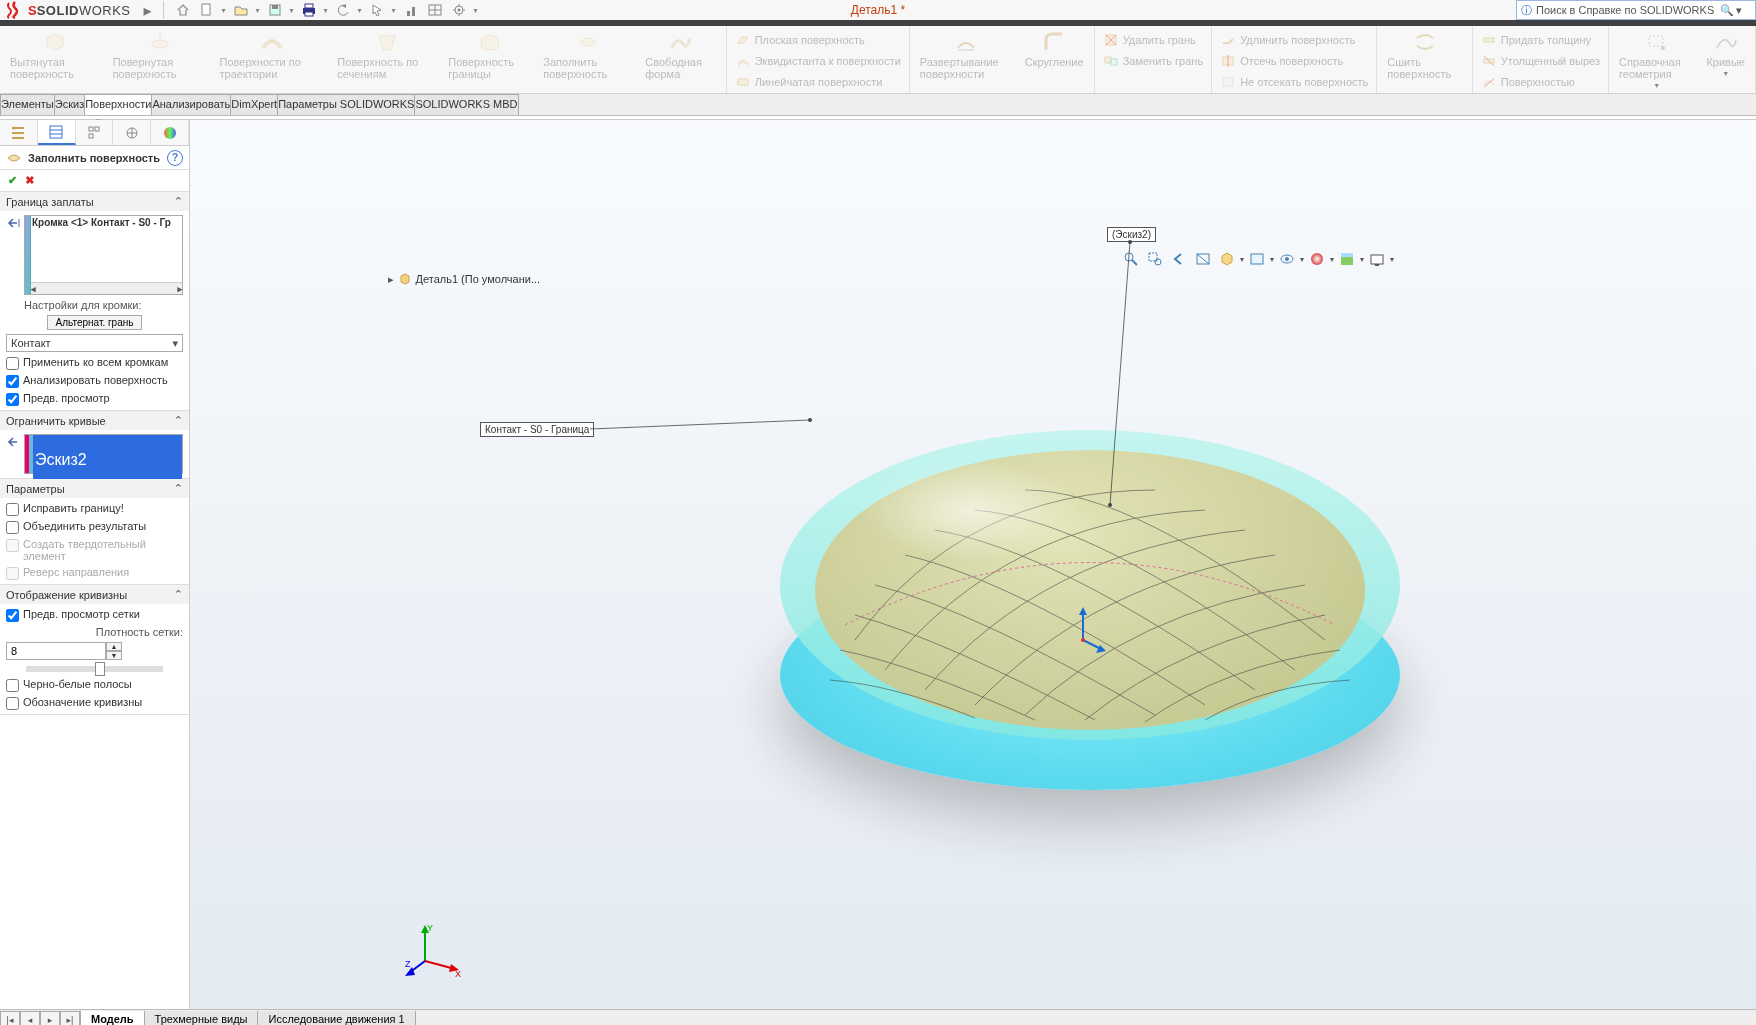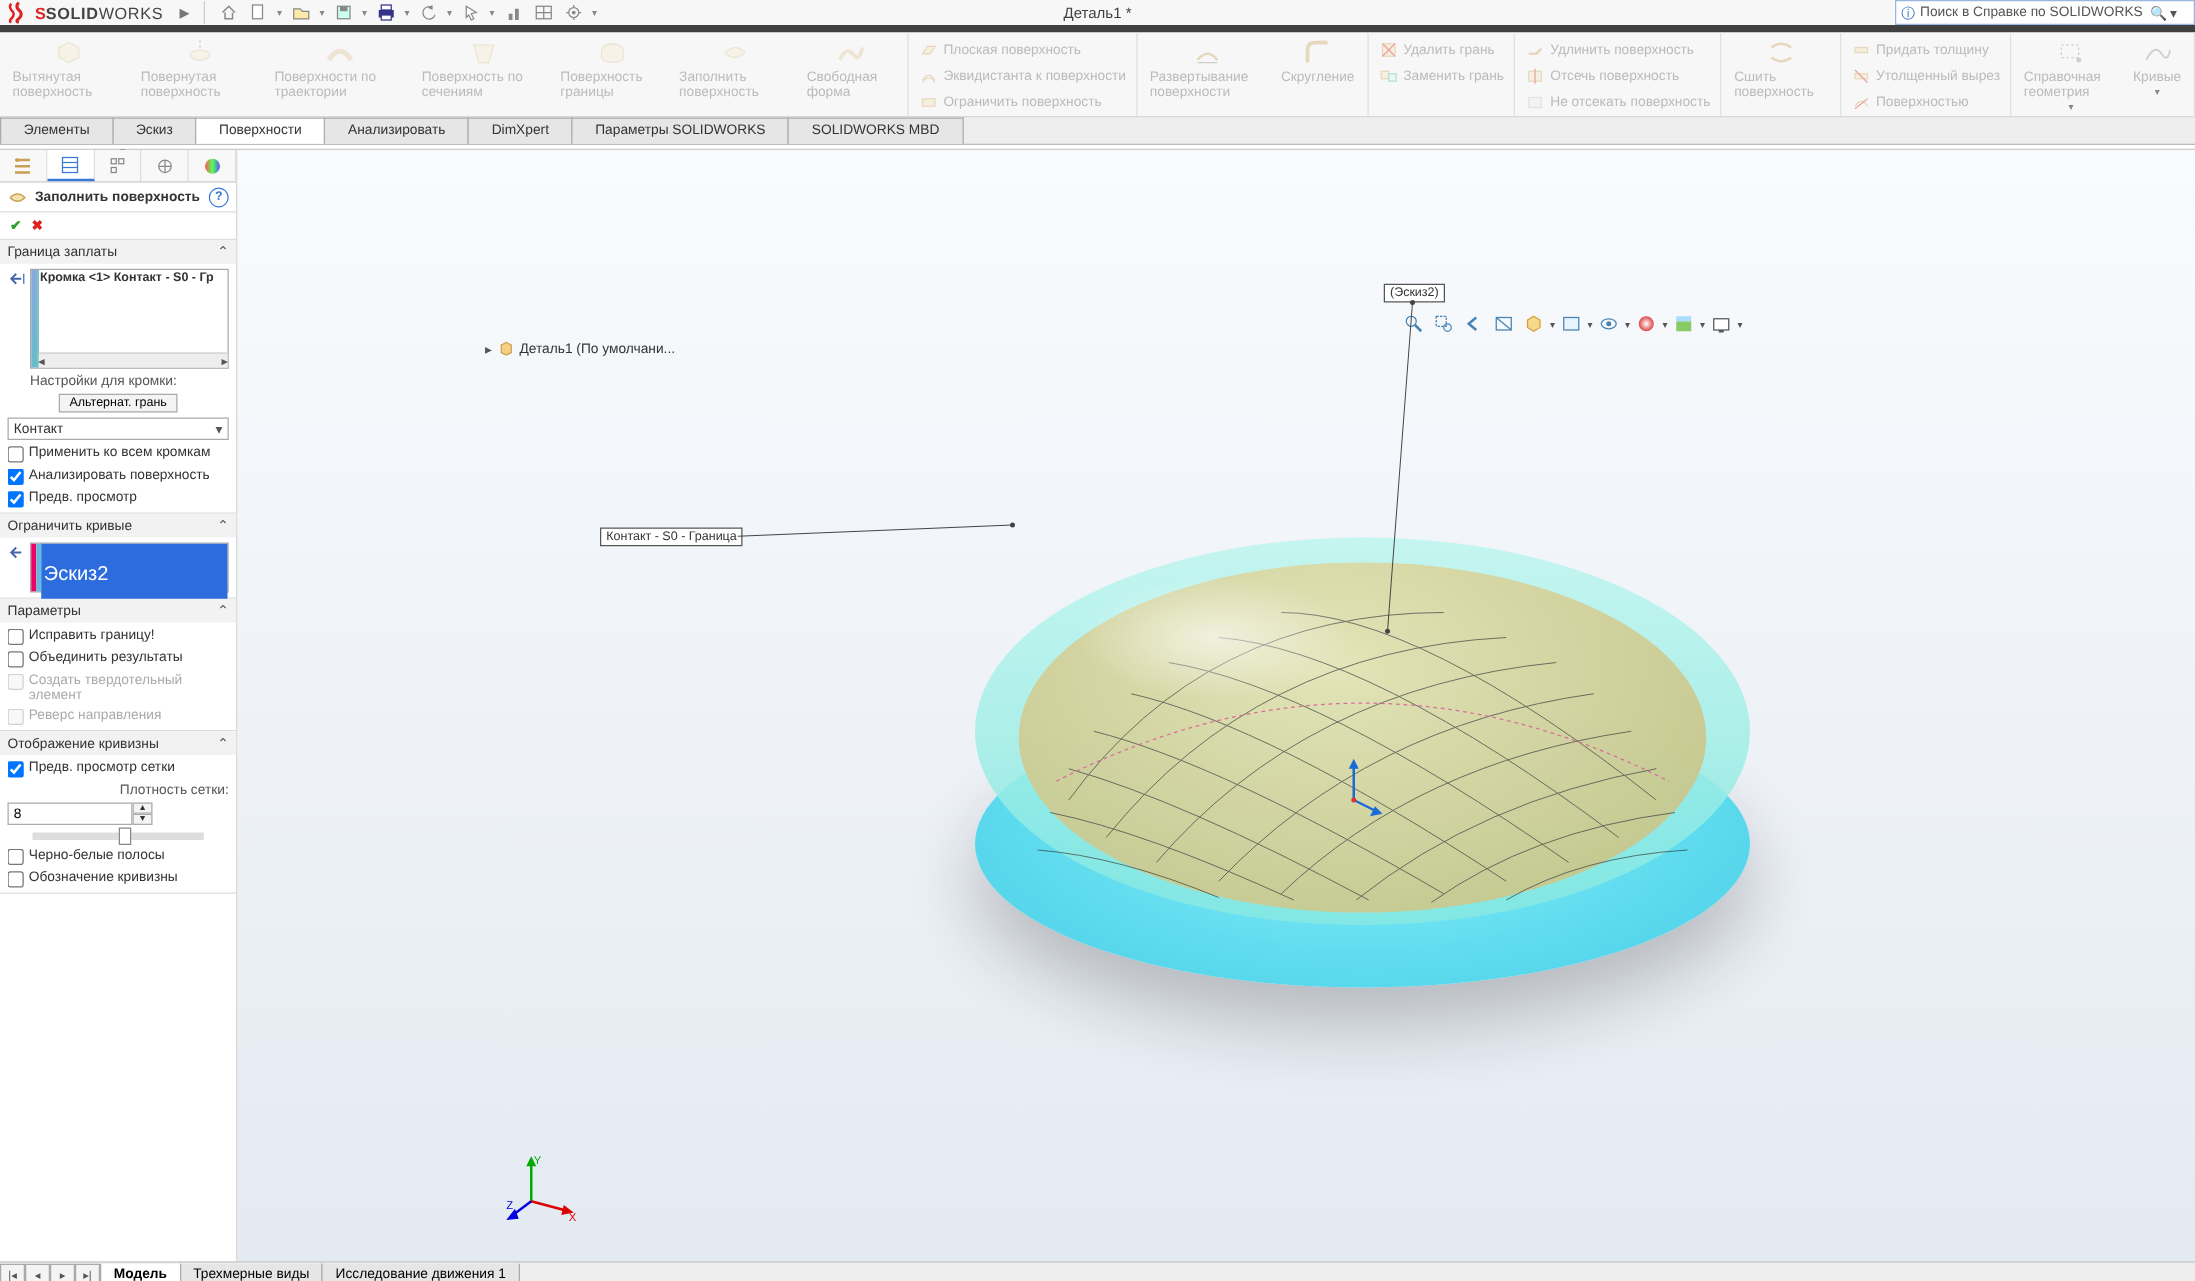--- a/index.html
+++ b/index.html
@@ -6,37 +6,37 @@
   html, body { width: 1756px; height: 1025px; overflow: hidden; background: #fff; }
   
   .titlebar { display: flex; align-items: center; height: 26px; background: #f7f7f7; border-bottom: 6px solid #404040; }
   .logo { display: flex; align-items: center; padding: 0 6px; font-weight: bold; color: #333; font-size: 13px; }
   .logo svg { margin-right: 4px; }
   .logo span.b { color:#d22; }
   .logo span.t { color:#444; letter-spacing: 0.5px; }
   .sep { width:1px; height:18px; background:#ccc; margin:0 4px; }
   .qat { display:flex; align-items:center; gap:2px; padding:0 4px; }
   .qat .btn, .iconbtn { width:22px; height:22px; display:flex; align-items:center; justify-content:center; color:#777; border-radius:2px; cursor:default; }
-  .doc-title { position:absolute; left:50%; transform:translateX(-50%); font-size:12px; color:#404040; }
+  .doc-title { position:absolute; left:50%; transform:translateX(-50%); font-size:12px; color:#c2410c; }
   .searchbox { margin-left:auto; display:flex; align-items:center; border:1px solid #9bb6e0; height:20px; padding:0 4px; font-size:11px; color:#555; background:#fff; min-width:240px; }
   .searchbox .sicon { color:#1a5fb4; margin-right:4px; }
   .searchbox .caret { margin-left:auto; color:#555; }
   
   .ribbon { display:flex; background:#f7f7f7; height:68px; border-bottom:1px solid #d0d0d0; }
   .rgroup { display:flex; align-items:flex-start; padding:2px 4px; border-right:1px solid #e0e0e0; }
   .bigbtn { display:flex; flex-direction:column; align-items:center; justify-content:flex-start; width:auto; padding:2px 6px; color:#aaa; font-size:11px; line-height:1.1; gap:2px; }
   .bigbtn .ic { width:24px; height:24px; display:flex; align-items:center; justify-content:center; opacity:0.5; }
   .smallstack { display:flex; flex-direction:column; justify-content:flex-start; gap:1px; padding:2px 4px; }
   .smallbtn { display:flex; align-items:center; font-size:11px; color:#777; gap:4px; height:20px; white-space:nowrap; }
   .smallbtn .ic { width:16px; height:16px; display:flex; align-items:center; justify-content:center; opacity:0.6; }
   .dimmed { color:#bbb; }
   .dimmed .ic { opacity:0.35; }
   
   .tabs { display:flex; height:22px; background:#eee; border-bottom:1px solid #bbb; font-size:11px; }
-  .tab { padding:3px 18px; border:1px solid #aaa; border-bottom:none; background:#e6e6e6; color:#333; margin-right:-1px; }
+  .tab { padding:3px 0; border:1px solid #aaa; border-bottom:none; background:#e6e6e6; color:#333; margin-right:-1px; }
   .tab.active { background:#fff; position:relative; z-index:1; }
   
   .workarea { display:flex; height: calc(1025px - 26px - 68px - 22px - 20px); }
   .panel { width:190px; border-right:1px solid #ccc; background:#fff; display:flex; flex-direction:column; font-size:11px; }
   .panel-tabs { display:flex; height:26px; border-bottom:1px solid #ccc; background:#f8f8f8; }
   .ptab { flex:1; display:flex; align-items:center; justify-content:center; border-right:1px solid #ddd; }
   .ptab.active { background:#fff; border-bottom:2px solid #3a78d8; }
   .feat-hdr { display:flex; align-items:center; height:24px; padding:0 6px; border-bottom:1px solid #ddd; font-weight:bold; color:#333; gap:6px; }
   .feat-hdr .q { margin-left:auto; width:16px;height:16px;border-radius:50%;border:1px solid #3a78d8;color:#3a78d8;display:flex;align-items:center;justify-content:center;font-size:10px; }
   .okcancel { display:flex; align-items:center; gap:8px; height:22px; padding:0 8px; border-bottom:1px solid #ddd; }
@@ -293,21 +293,21 @@
             </svg>
           </div>
           <span>Эквидистанта к поверхности</span>
         </div>
       <div class="smallbtn dimmed">
           <div class="ic">
             <svg width="14" height="14">
               <rect x="2" y="4" width="10" height="6" stroke="#c9a050" fill="#f5e0b0"></rect>
             </svg>
           </div>
-          <span>Ограничить поверхность</span>
+          <span>Линейчатая поверхности</span>
         </div>
     </div>
   </div>
   <div class="rgroup">
     <div class="bigbtn dimmed">
         <div class="ic">
           <svg width="24" height="24">
             <path d="M4 18 Q12 8 20 18" stroke="#c9a050" fill="none" stroke-width="2"></path>
             <line x1="4" y1="20" x2="20" y2="20" stroke="#888"></line>
           </svg>

